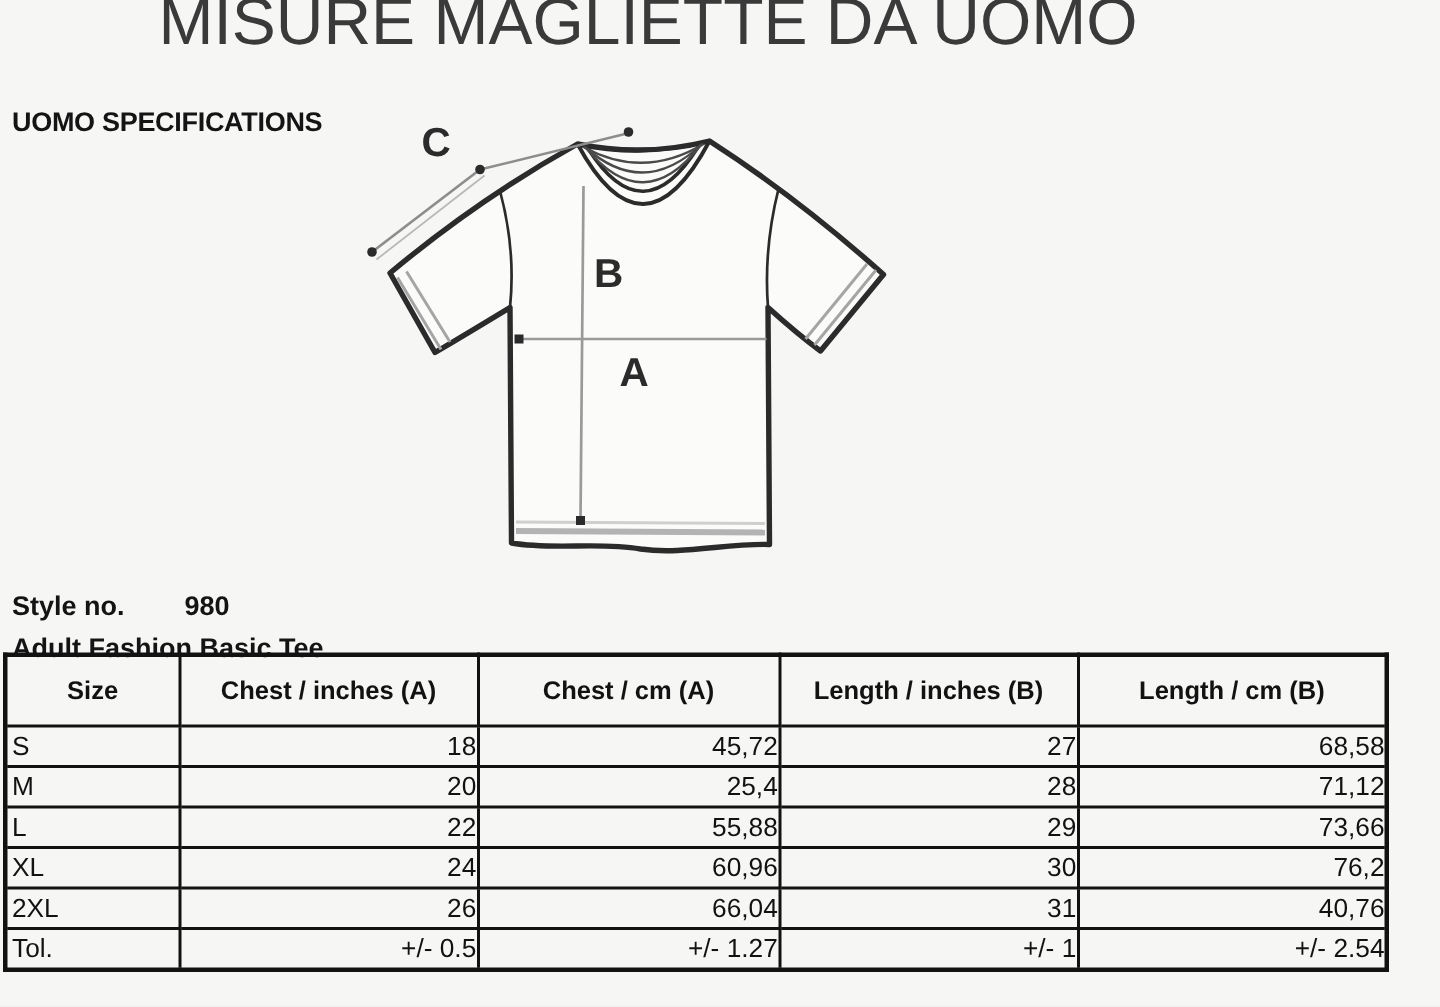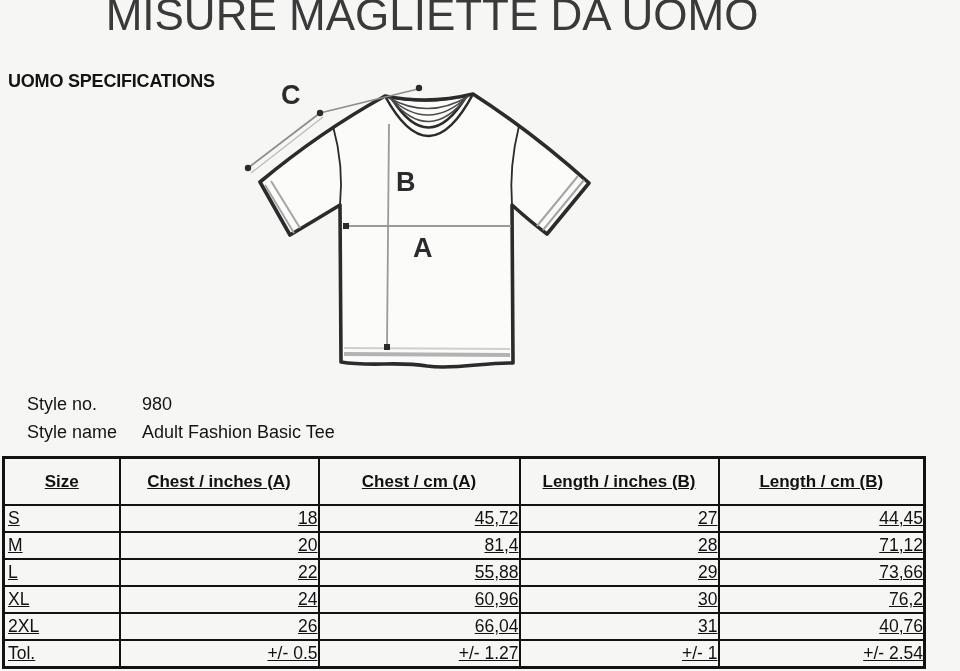--- a/index.html
+++ b/index.html
@@ -13,28 +13,28 @@
   .page-title{
     position:absolute;left:0;top:-7px;width:864px;
     text-align:center;font-size:44px;font-weight:400;letter-spacing:0px;
     color:#3a3a3a;white-space:nowrap;line-height:1;
   }
   .section-label{
     position:absolute;left:8px;top:71px;
     font-size:18px;font-weight:700;color:#141414;letter-spacing:-0.2px;
   }
   .diagram-wrap{position:absolute;left:180px;top:80px;width:500px;height:310px;}
-  .style-block{position:absolute;left:8px;top:390px;font-size:18px;font-weight:400;color:#141414;margin-left:19px;}
+  .style-block{position:absolute;left:8px;top:390px;font-size:18px;font-weight:700;color:#141414;}
   .style-row{display:flex;height:28px;line-height:28px;}
   .style-row .lbl{width:115px;}
   .size-table{
-    position:absolute;left:2px;top:456px;width:921px;
+    position:absolute;left:2px;top:435px;width:921px;
     border-collapse:collapse;table-layout:fixed;
     border:3px solid #121212;
-    font-size:17.5px;color:#121212;text-decoration:underline;
+    font-size:17.5px;color:#121212;
   }
   .size-table th,.size-table td{border:2px solid #121212;padding:0;}
   .size-table th{height:45px;font-size:17px;font-weight:700;text-align:center;}
   .size-table td{height:25px;text-align:right;font-weight:400;line-height:1;}
   .size-table td.rowhead{text-align:left;padding-left:3px;}
   .col-size{width:116px;}
   .col-a-in{width:199px;}
   .col-a-cm{width:201px;}
   .col-b-in{width:199px;}
   .col-b-cm{width:206px;}
@@ -100,21 +100,20 @@
       <text x="233" y="177" font-size="27" font-weight="700" fill="#2b2b2b">A</text>
     </svg>
   </div>
 
   <div class="style-block">
     <div class="style-row">
       <span class="lbl">Style no.</span>
       <span class="val">980</span>
     </div>
     <div class="style-row">
-      <span class="lbl">Style name</span>
       <span class="val">Adult Fashion Basic Tee</span>
     </div>
   </div>
 
   <table class="size-table">
     <colgroup>
       <col class="col-size">
         <col class="col-a-in">
         <col class="col-a-cm">
         <col class="col-b-in">
@@ -128,26 +127,26 @@
         <th>Length / inches (B)</th>
         <th>Length / cm (B)</th>
       </tr>
     </thead>
     <tbody>
       <tr>
         <td class="rowhead">S</td>
         <td>18</td>
         <td>45,72</td>
         <td>27</td>
-        <td>44,45</td>
+        <td>68,58</td>
       </tr>
       <tr>
         <td class="rowhead">M</td>
         <td>20</td>
-        <td>81,4</td>
+        <td>25,4</td>
         <td>28</td>
         <td>71,12</td>
       </tr>
       <tr>
         <td class="rowhead">L</td>
         <td>22</td>
         <td>55,88</td>
         <td>29</td>
         <td>73,66</td>
       </tr>

